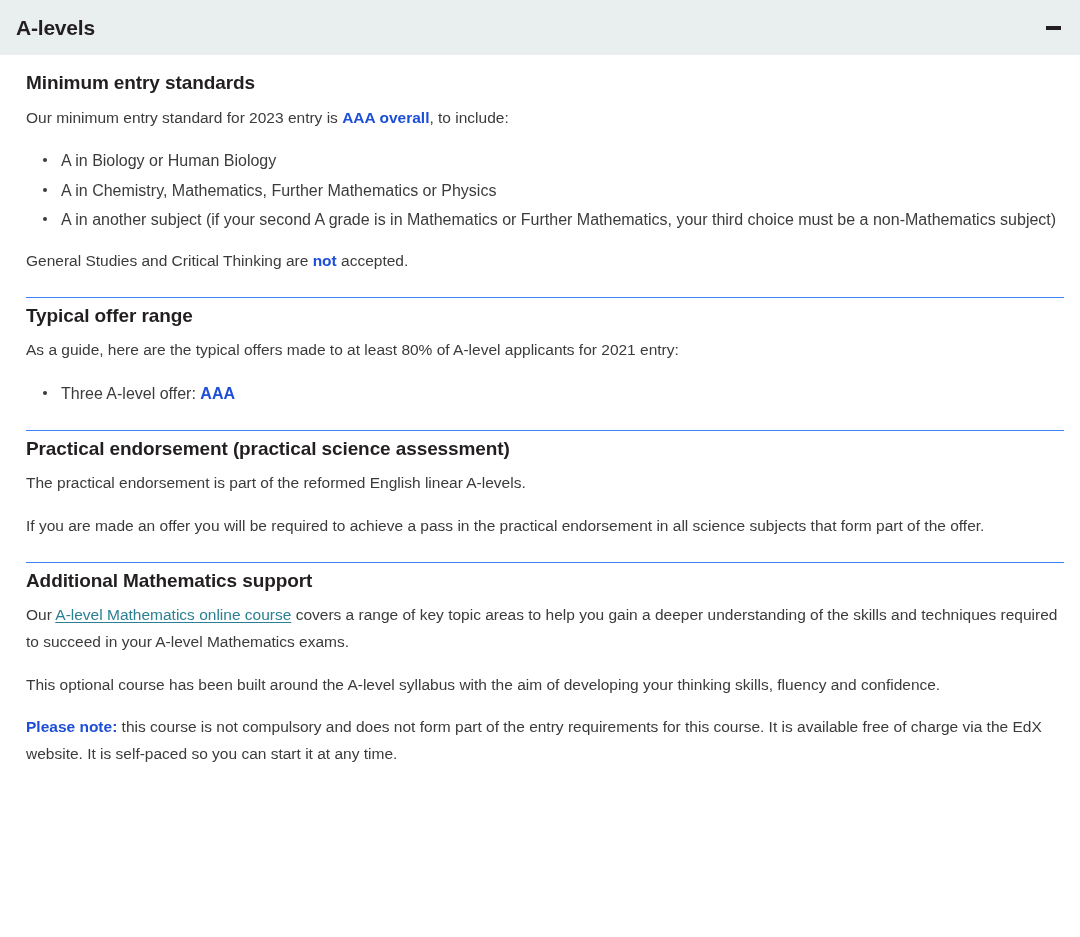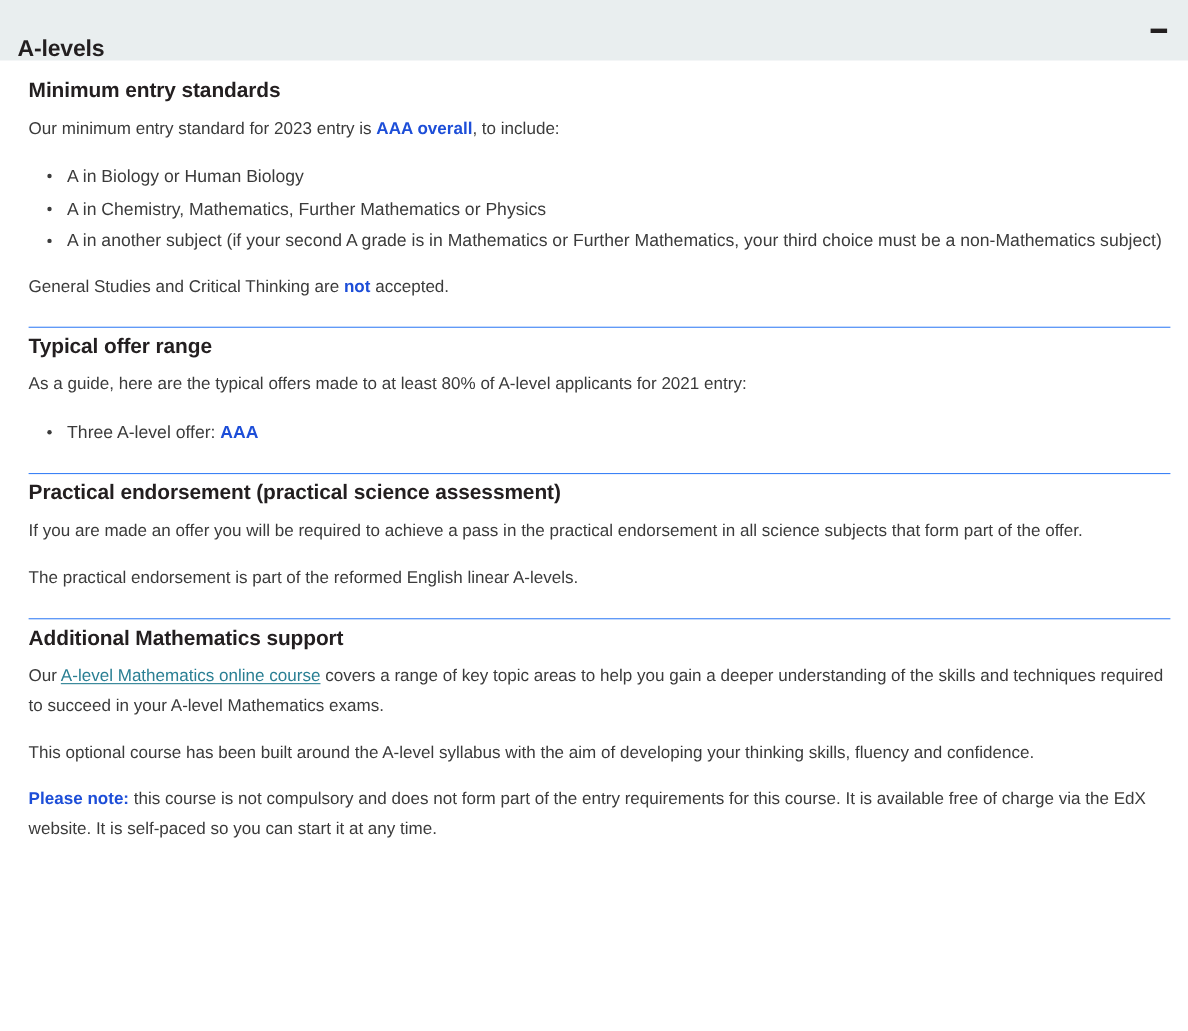--- a/index.html
+++ b/index.html
@@ -20,21 +20,21 @@
     width: 1080px;
     background: #ffffff;
   }
 
   
   .acc-header {
     position: relative;
     height: 55px;
     background: #e9eeef;
     display: flex;
-    align-items: flex-end;
+    align-items: center;
     padding: 0 16px;
     box-sizing: border-box;
   }
   .acc-title {
     font-size: 21px;
     font-weight: bold;
     color: #231f20;
     letter-spacing: -0.2px;
     line-height: 1;
   }
@@ -159,22 +159,22 @@
       <p class="para">As a guide, here are the typical offers made to at least 80% of A-level applicants for 2021 entry:</p>
 
       <ul class="bullets">
         <li><span>Three A-level offer: </span><b>AAA</b></li>
       </ul>
     </div>
 
     <div class="section">
       <h3 class="sec-heading">Practical endorsement (practical science assessment)</h3>
 
+      <p class="para">The practical endorsement is part of the reformed English linear A-levels.</p>
       <p class="para">If you are made an offer you will be required to achieve a pass in the practical endorsement in all science subjects that form part of the offer.</p>
-      <p class="para">The practical endorsement is part of the reformed English linear A-levels.</p>
     </div>
 
     <div class="section">
       <h3 class="sec-heading">Additional Mathematics support</h3>
 
       <p class="para"><span>Our </span><a class="inline-link" href="#">A-level Mathematics online course</a><span> covers a range of key topic areas to help you gain a deeper understanding of the skills and techniques required to succeed in your A-level Mathematics exams.</span></p>
 
       <p class="para">This optional course has been built around the A-level syllabus with the aim of developing your thinking skills, fluency and confidence.</p>
 
       <p class="para"><b>Please note:</b><span> this course is not compulsory and does not form part of the entry requirements for this course. It is available free of charge via the EdX website. It is self-paced so you can start it at any time.</span></p>

